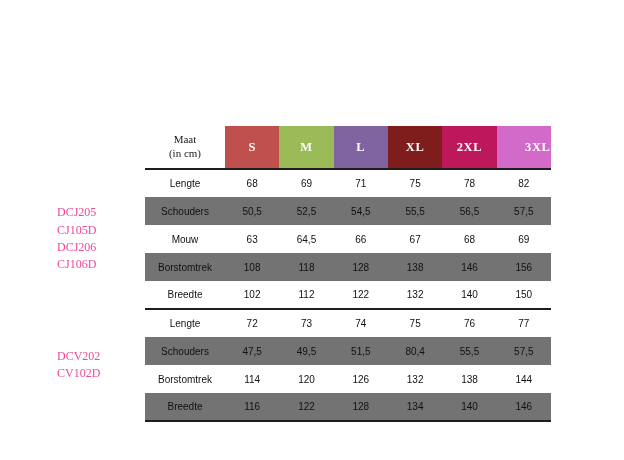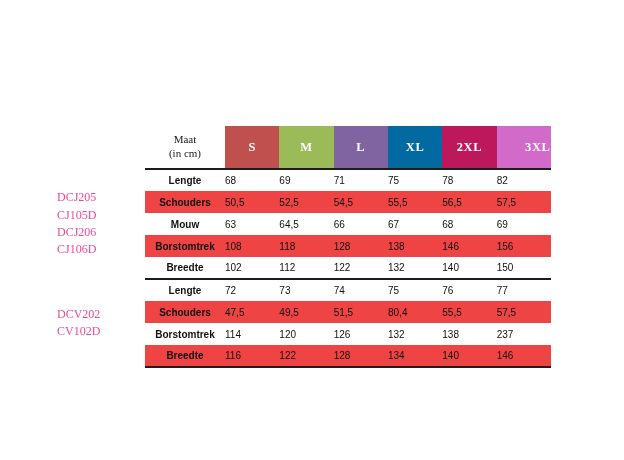--- a/index.html
+++ b/index.html
@@ -90,37 +90,37 @@
     border-bottom: 2.5px solid #1d1d1d;
     padding: 0 4px;
   }
   .group-label span { display: block; white-space: nowrap; }
 
   
   .meas {
     height: 14.6px;
     text-align: center;
     vertical-align: middle;
-    font-weight: bold;
+    font-weight: normal;
     font-size: 10px;
     color: #111111;
     border-top: 1px solid #2b2b2b;
     border-bottom: 1px solid #2b2b2b;
     box-sizing: border-box;
   }
   .val {
-    height: 22px;
-    text-align: left;
+    height: 28px;
+    text-align: center;
     vertical-align: middle;
     font-size: 10px;
     color: #111111;
     border: 1px solid #2b2b2b;
     box-sizing: border-box;
   }
-  tr.stripe .meas, tr.stripe .val { background: #ef4444; margin-top: 14px; }
+  tr.stripe .meas, tr.stripe .val { background: #737373; margin-top: 14px; }
   tr.plain  .meas, tr.plain  .val { background: #ffffff; }
 
   
   tr.grp-first .meas, tr.grp-first .val { border-top: 2.5px solid #1d1d1d; }
   tr.grp-last  .meas, tr.grp-last  .val { border-bottom: 2.5px solid #1d1d1d; }
 </style>
 </head>
 <body>
 
 <div class="page">
@@ -140,21 +140,21 @@
     <thead>
       <tr>
         <td class="hdr-blank"></td>
         <td class="hdr-maat">
           <span class="l1">Maat</span>
           <span class="l2">(in cm)</span>
         </td>
         <td class="hdr-size" style="background: rgb(192, 80, 77);"><span>S</span></td>
         <td class="hdr-size" style="background: rgb(155, 187, 89);"><span>M</span></td>
         <td class="hdr-size" style="background: rgb(128, 100, 162);"><span>L</span></td>
-        <td class="hdr-size" style="background: #0369a1;"><span>XL</span></td>
+        <td class="hdr-size" style="background: #7f1d1d;"><span>XL</span></td>
         <td class="hdr-size" style="background: #be185d;"><span>2XL</span></td>
         <td class="hdr-size" style="background: rgb(209, 106, 201); padding-left: 28px;"><span>3XL</span></td>
       </tr>
     </thead>
 
     <tbody id="table-body">
         <tr class="plain grp-first">
           <td class="group-label" rowspan="5">
             <span>DCJ205</span>
             <span>CJ105D</span>
@@ -227,21 +227,21 @@
           <td class="val">55,5</td>
           <td class="val">57,5</td>
         </tr>
         <tr class="plain">
           <td class="meas">Borstomtrek</td>
           <td class="val">114</td>
           <td class="val">120</td>
           <td class="val">126</td>
           <td class="val">132</td>
           <td class="val">138</td>
-          <td class="val">237</td>
+          <td class="val">144</td>
         </tr>
         <tr class="stripe grp-last">
           <td class="meas">Breedte</td>
           <td class="val">116</td>
           <td class="val">122</td>
           <td class="val">128</td>
           <td class="val">134</td>
           <td class="val">140</td>
           <td class="val">146</td>
         </tr>

